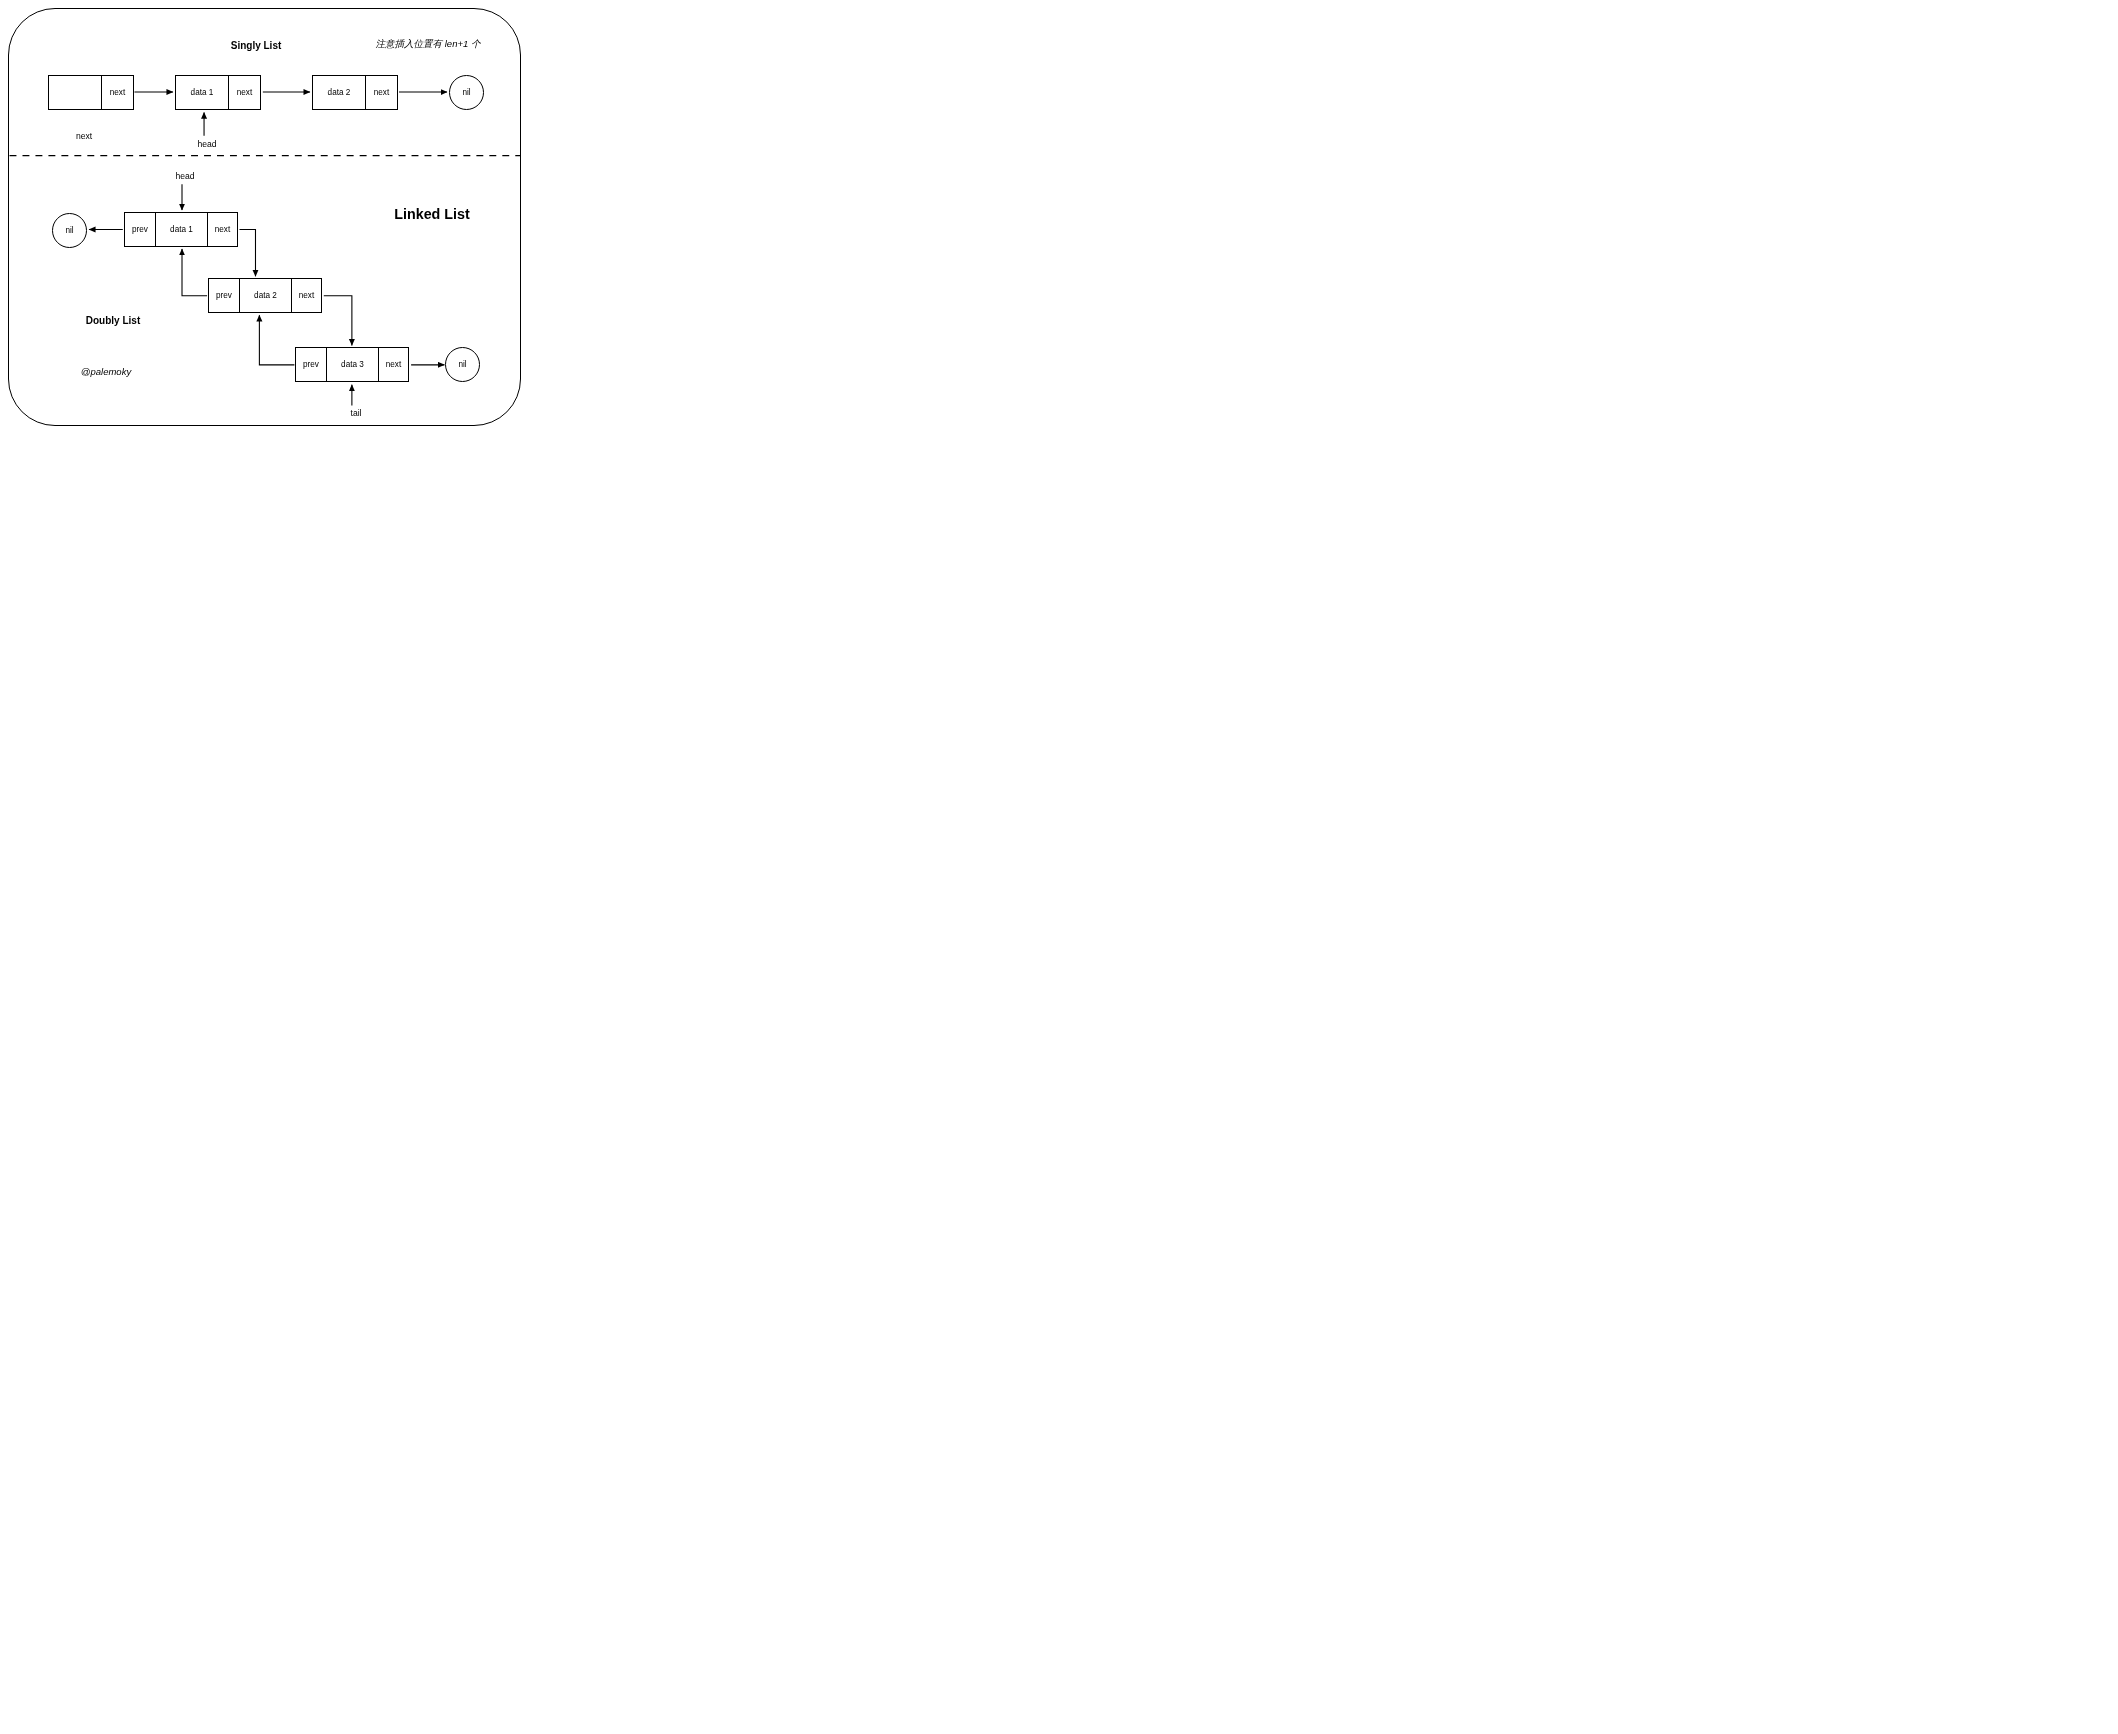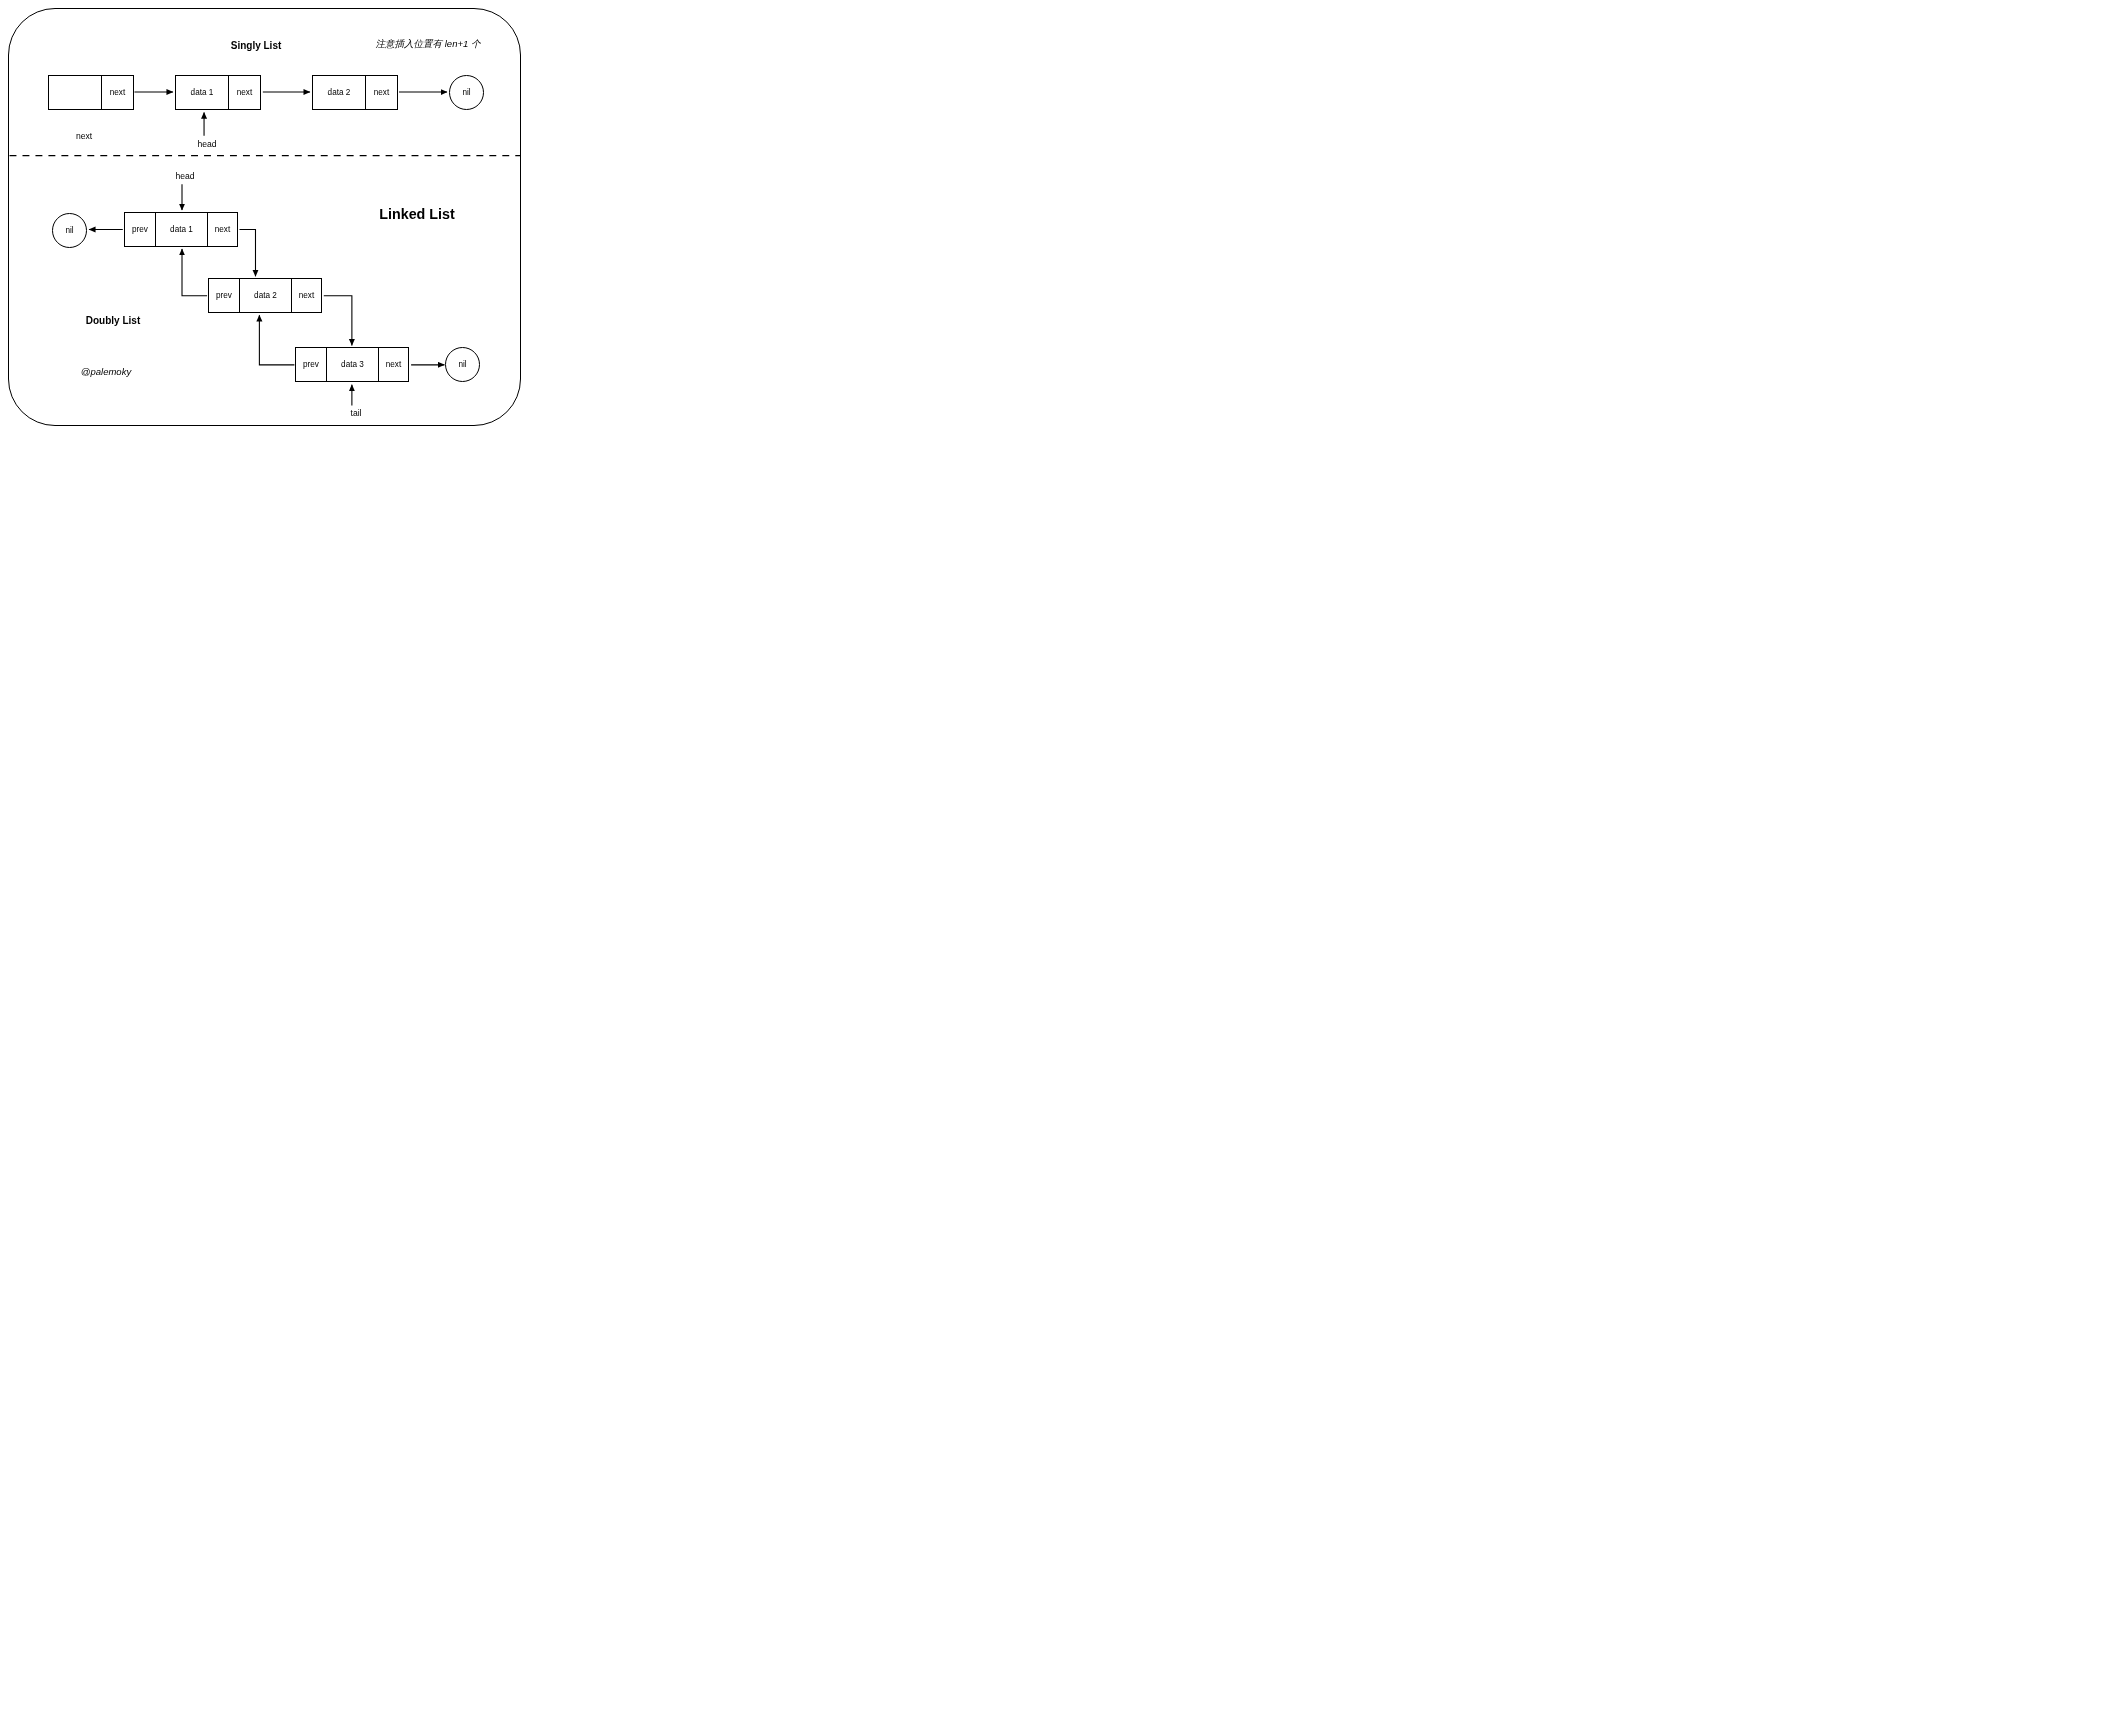--- a/index.html
+++ b/index.html
@@ -29,21 +29,21 @@
 </style>
 </head>
 <body>
 
 <div class="stage">
 
   <div class="frame"></div>
 
   <div class="ttl" style="left:256px; top:31px;margin-top:9px;">Singly List</div>
   <div class="note" style="left:428px; top:38px;">注意插入位置有 len+1 个</div>
-  <div class="big-ttl" style="left:417px; top:206px;">Linked List</div>
+  <div class="big-ttl" style="left:432px; top:206px;">Linked List</div>
   <div class="ttl" style="left:105px; top:315px;margin-left:8px;">Doubly List</div>
   <div class="lbl italic" style="left:106px; top:366px; font-size:9.5px;">@palemoky</div>
 
   <div class="node" style="left:48px; top:75px; width:86px; height:35px;">
     <div class="cell cell-grow"></div>
     <div class="cell cell-next-s">next</div>
   </div>
   <div class="node" style="left:175px; top:75px; width:86px; height:35px;">
     <div class="cell cell-grow">data 1</div>
     <div class="cell cell-next-s">next</div>

